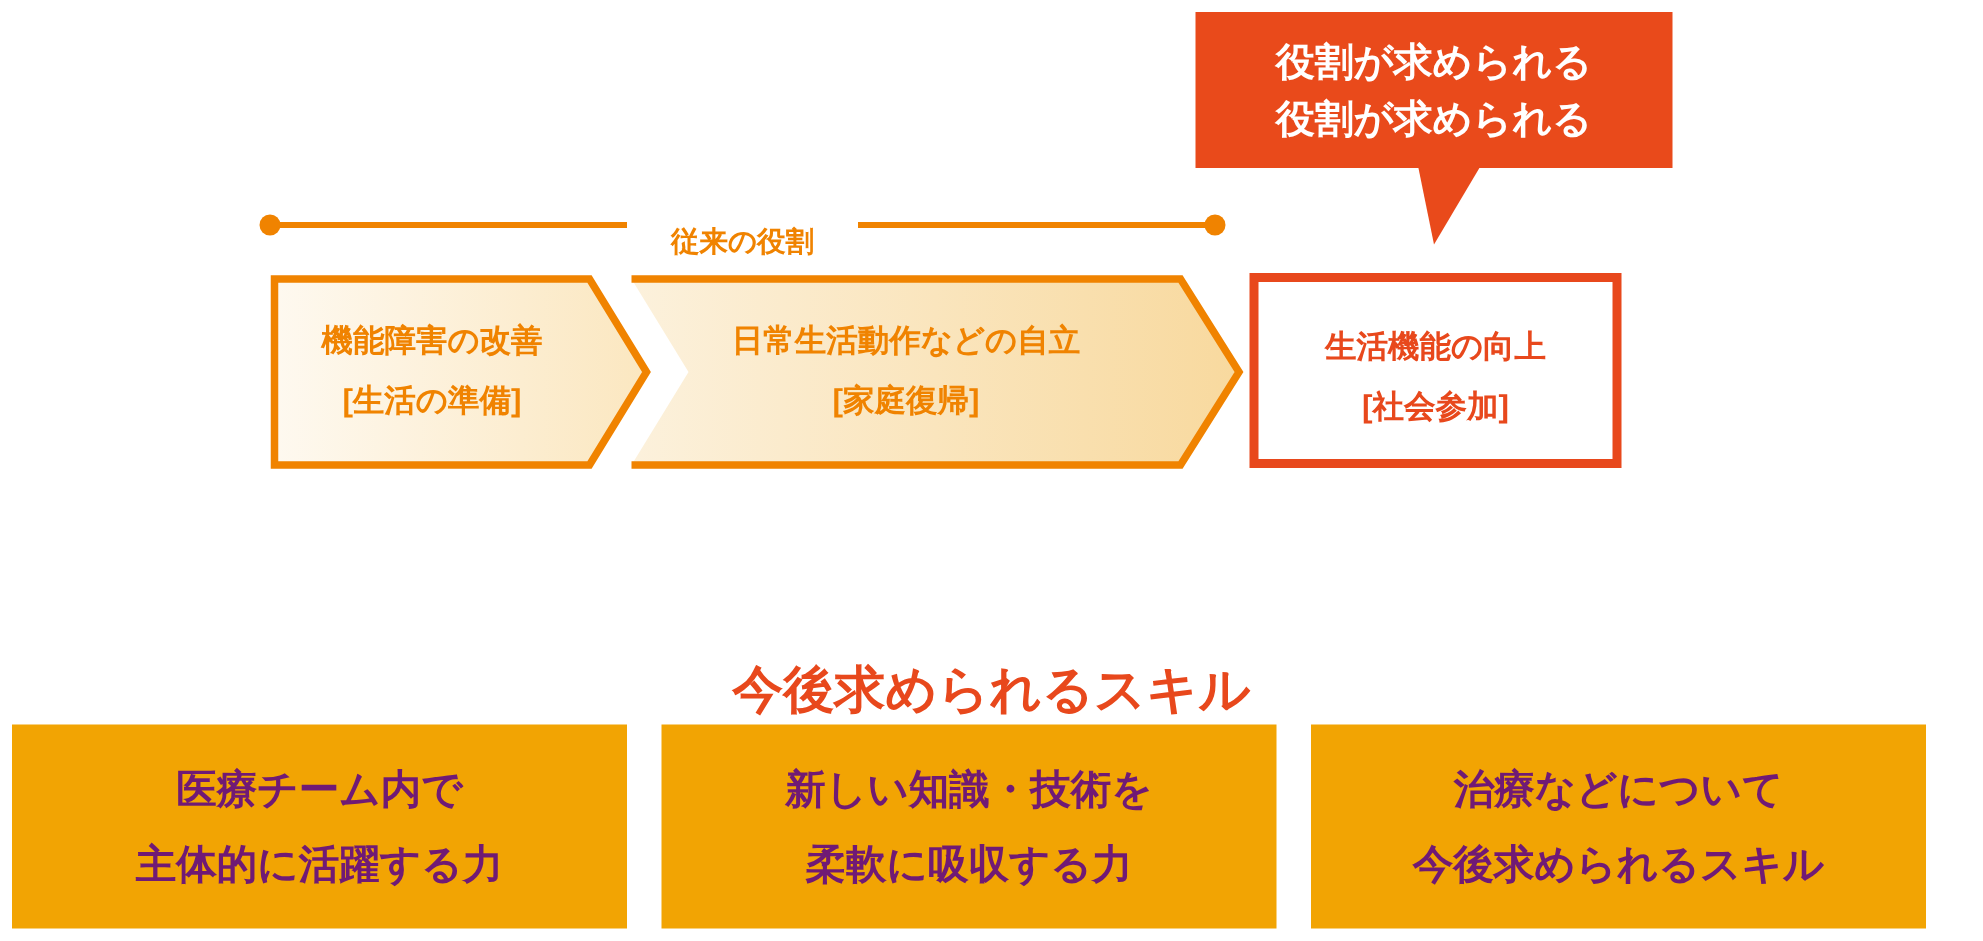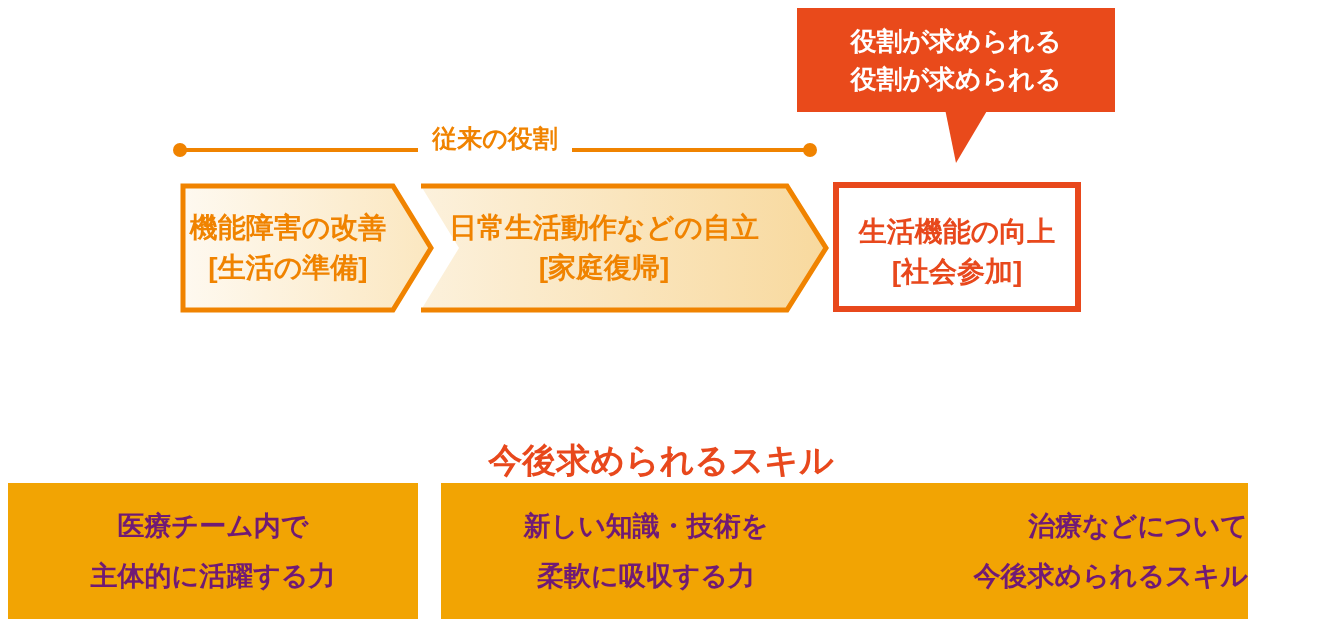--- a/index.html
+++ b/index.html
@@ -18,48 +18,48 @@
     left:797px; top:8px; width:318px; height:104px;
     background:#E94A1B; color:#ffffff; z-index:3;
     font-size:26px; line-height:38px;
   }
   .tail { fill:#E94A1B; }
 
   
   .tline { stroke:#F08300; stroke-width:4; }
   .tdot  { fill:#F08300; }
   .timeline-label {
-    left:420px; top:120px; width:150px; height:36px;
-    color:#F08300; font-size:25px; line-height:36px;
+    left:420px; top:144px; width:150px; height:36px;
+    color:#F08300; font-size:19px; line-height:36px;
   }
 
   
   .stage-stroke { stroke:#F08300; stroke-width:5; fill:none; }
   .arrow1 { fill:url(#grad1); stroke:#F08300; stroke-width:5; }
   .arrow2fill { fill:url(#grad2); }
   .goalbox { fill:#ffffff; stroke:#E8481C; stroke-width:6; }
   .g1a { stop-color:#FEF9F0; } .g1b { stop-color:#FBE7C0; }
   .g2a { stop-color:#FCF1DC; } .g2b { stop-color:#F8D99E; }
 
-  .stage-txt { font-size:28px; line-height:40px; color:#F08300; }
+  .stage-txt { font-size:21px; line-height:40px; color:#F08300; }
   .stage1 { left:183px; top:186px; width:210px; height:124px; }
   .stage2 { left:421px; top:186px; width:366px; height:124px; }
   .stage3 { left:842px; top:188px; width:230px; height:128px; color:#E8481C; }
 
   
   .skills-heading {
     left:0; top:400px; width:1322px; height:44px;
     color:#E8481C; font-size:34px; line-height:44px;margin-top:38px;
   }
   .skill-box {
     top:483px; width:410px; height:136px;
     background:#F2A403; color:#701a75;
     font-size:27px; line-height:28px; gap:22px;
   }
-  .skill-1 { left:8px; } .skill-2 { left:441px; } .skill-3 { left:838px;align-items:flex-end; }
+  .skill-1 { left:8px; } .skill-2 { left:441px; } .skill-3 { left:874px; }
 </style>
 </head>
 <body>
 
 <div class="canvas">
 
   <svg class="layer" width="1322" height="627" viewBox="0 0 1322 627">
     <defs>
       <linearGradient id="grad1" x1="0" y1="0" x2="1" y2="0">
         <stop class="g1a" offset="0"></stop>

